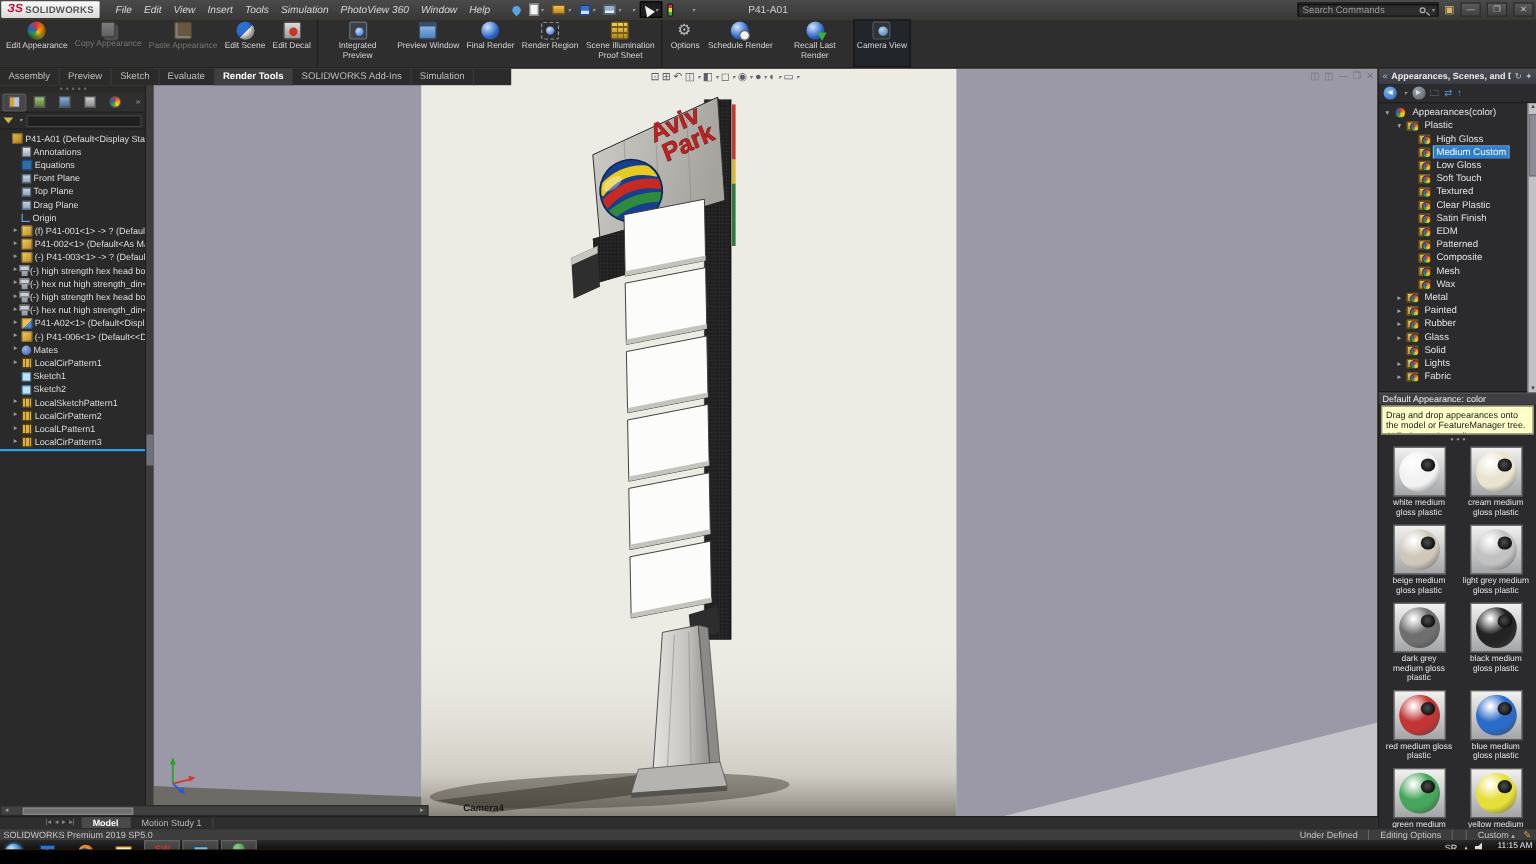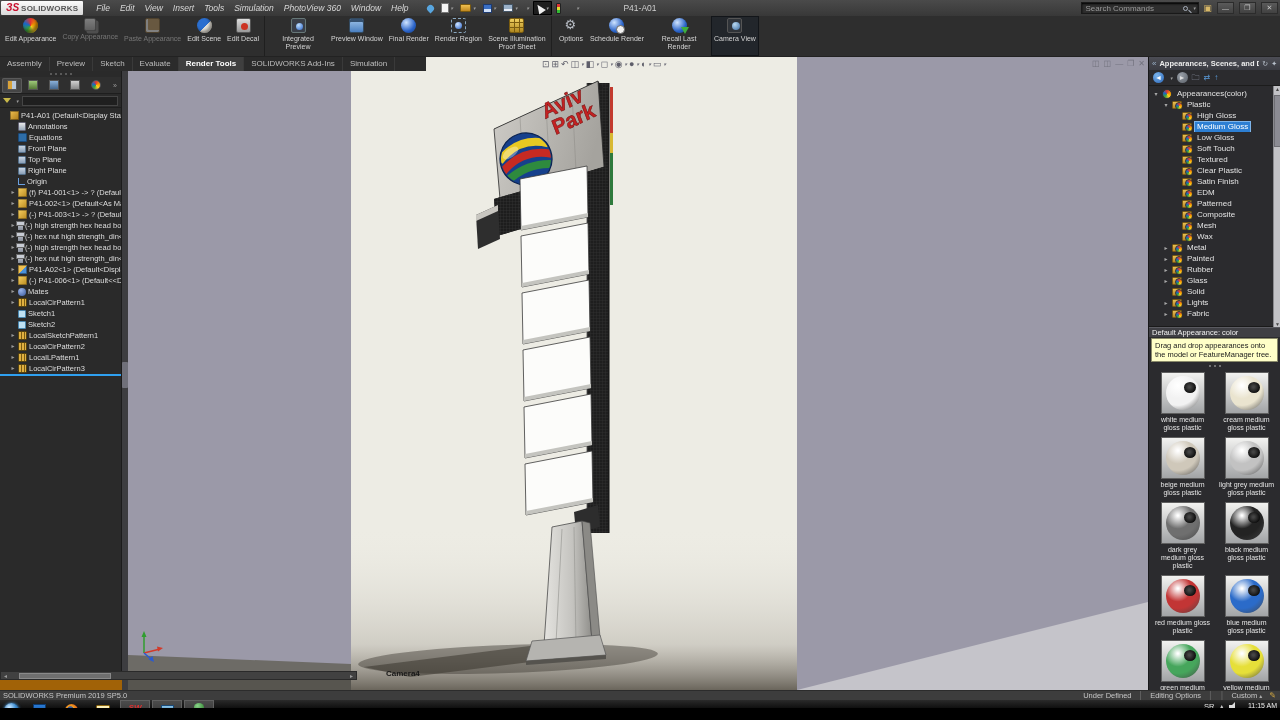--- a/index.html
+++ b/index.html
@@ -475,21 +475,21 @@
 
         <div class="ft-row" style="--lv: 1;">
           <span class="ft-tw"></span>
           <span class="ft-ic fti-plane"></span>
           <span>Top Plane</span>
         </div>
 
         <div class="ft-row" style="--lv: 1;">
           <span class="ft-tw"></span>
           <span class="ft-ic fti-plane"></span>
-          <span>Right Plane</span>
+          <span>Drag Plane</span>
         </div>
 
         <div class="ft-row" style="--lv: 1;">
           <span class="ft-tw"></span>
           <span class="ft-ic fti-origin"></span>
           <span>Origin</span>
         </div>
 
         <div class="ft-row" style="--lv: 1;">
           <span class="ft-tw exp-r"></span>
@@ -800,21 +800,21 @@
 
         <div class="tp-row" style="--lv: 2;">
           <span class="tp-tw"></span>
           <span class="tp-folder"></span>
           <span class="lbl">High Gloss</span>
         </div>
 
         <div class="tp-row selected" style="--lv: 2;">
           <span class="tp-tw"></span>
           <span class="tp-folder"></span>
-          <span class="lbl">Medium Gloss</span>
+          <span class="lbl">Medium Custom</span>
         </div>
 
         <div class="tp-row" style="--lv: 2;">
           <span class="tp-tw"></span>
           <span class="tp-folder"></span>
           <span class="lbl">Low Gloss</span>
         </div>
 
         <div class="tp-row" style="--lv: 2;">
           <span class="tp-tw"></span>
@@ -993,20 +993,30 @@
         </div>
       </div>
   </div>
 
   <div class="hscroll">
     <span class="hs-arrow">◂</span>
     <span class="hs-thumb"></span>
     <span class="hs-arrow right">▸</span>
   </div>
 
+  <div class="doctabs">
+    <span class="dt-nav">
+      <span>|◂</span>
+      <span>◂</span>
+      <span>▸</span>
+      <span>▸|</span>
+    </span>
+    <span class="dt-tab active">Model</span>
+    <span class="dt-tab">Motion Study 1</span>
+  </div>
 
   <div class="statusbar">
     <span class="sb-left">SOLIDWORKS Premium 2019 SP5.0</span>
     <span class="sb-right">
       <span>Under Defined</span>
       <span class="sb-sep">│</span>
       <span>Editing Options</span>
       <span class="sb-sep">│</span>
       <span class="sb-sep">│</span>
       <span>

